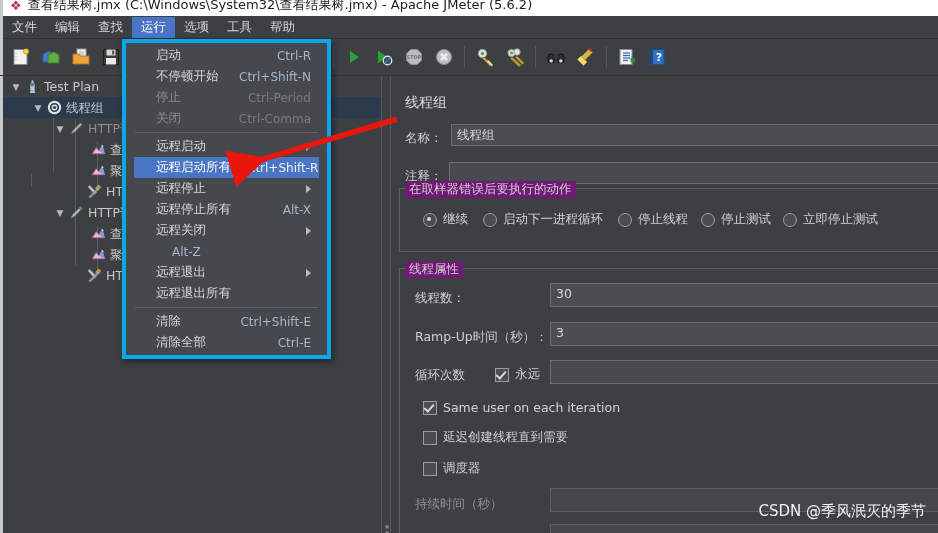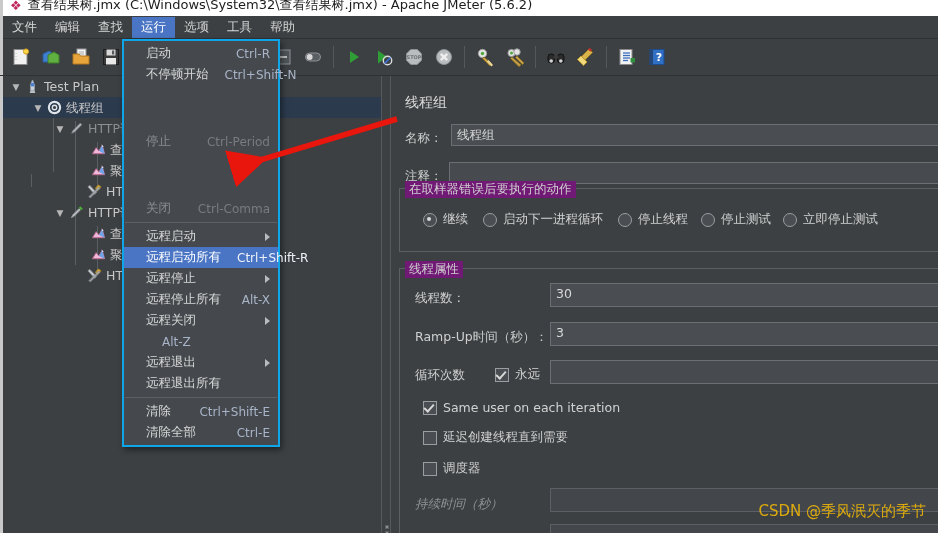--- a/index.html
+++ b/index.html
@@ -226,39 +226,39 @@
     position: absolute; left: 2px; top: 0px;
     width: 4px; height: 8px;
     border: solid #d8d8d8;
     border-width: 0 2px 2px 0;
     transform: rotate(42deg);
   }
 
   
   #runmenu {
     position: absolute; left: 122px; top: 39px;
-    width: 158px;
+    width: 209px;
     background: #45494d;
-    border: 2px solid #0ea5e9;
+    border: 4px solid #0ea5e9;
     box-shadow: 2px 3px 6px rgba(0,0,0,0.45);
     z-index: 60;
-    padding: 2px 0;
+    padding: 2px 8px;
     box-sizing: border-box;
   }
   .menu-item {
     position: relative;
     height: 21px;
     display: flex; align-items: center;
     font-size: 12.5px;
     color: #d8d8d8;
     padding-left: 22px; padding-right: 8px;
     white-space: nowrap;
   }
   .menu-item.hl { background: #4a75c4; color: #ffffff; }
-  .menu-item.off { color: #8a8e91; margin-top: 46px; }
+  .menu-item.off { color: #8a8e91; }
   .menu-item .mlabel { flex: 1 1 auto; }
   .menu-item .maccel { color: #a8b4c8; font-size: 12px; margin-left: 16px; }
   .menu-item.hl .maccel { color: #eef2f8; }
   .menu-item.off .maccel { color: #787c7f; }
   .menu-item .marrow {
     width: 0; height: 0;
     border-left: 5px solid #b8bcbf;
     border-top: 4px solid transparent;
     border-bottom: 4px solid transparent;
     margin-left: 12px;
@@ -269,21 +269,21 @@
 
   
   #redarrow {
     position: absolute; left: 0; top: 0; width: 938px; height: 533px;
     pointer-events: none; z-index: 90;
   }
 
   
   #watermark {
     position: absolute; right: 12px; bottom: 12px;
-    font-size: 15px; color: #eab308;
+    font-size: 15px; color: #ffffff;
     opacity: 0.92;
     z-index: 80;
     white-space: nowrap;
   }
 </style>
 </head>
 <body>
 
 <div id="app">
 
@@ -686,21 +686,21 @@
     <div class="chk-item" style="left:32px; top:353px;">
       <span class="chk-box"></span>
       <span>延迟创建线程直到需要</span>
     </div>
 
     <div class="chk-item" style="left:32px; top:384px;justify-content:flex-end;">
       <span class="chk-box"></span>
       <span>调度器</span>
     </div>
 
-    <div class="fld-label" style="left:24px; top:420px; color:#8e9295;font-style:italic;">持续时间（秒）</div>
+    <div class="fld-label" style="left:24px; top:420px; color:#8e9295;">持续时间（秒）</div>
     <div class="fld-input disabled" style="left:159px; top:412px; width:421px; height:24px;"></div>
 
     <div class="fld-input disabled" style="left:159px; top:448px; width:421px; height:24px;"></div>
   </div>
 
   <div id="runmenu">
     <div class="menu-item">
       <span class="mlabel">启动</span>
       <span class="maccel">Ctrl-R</span>
     </div>

